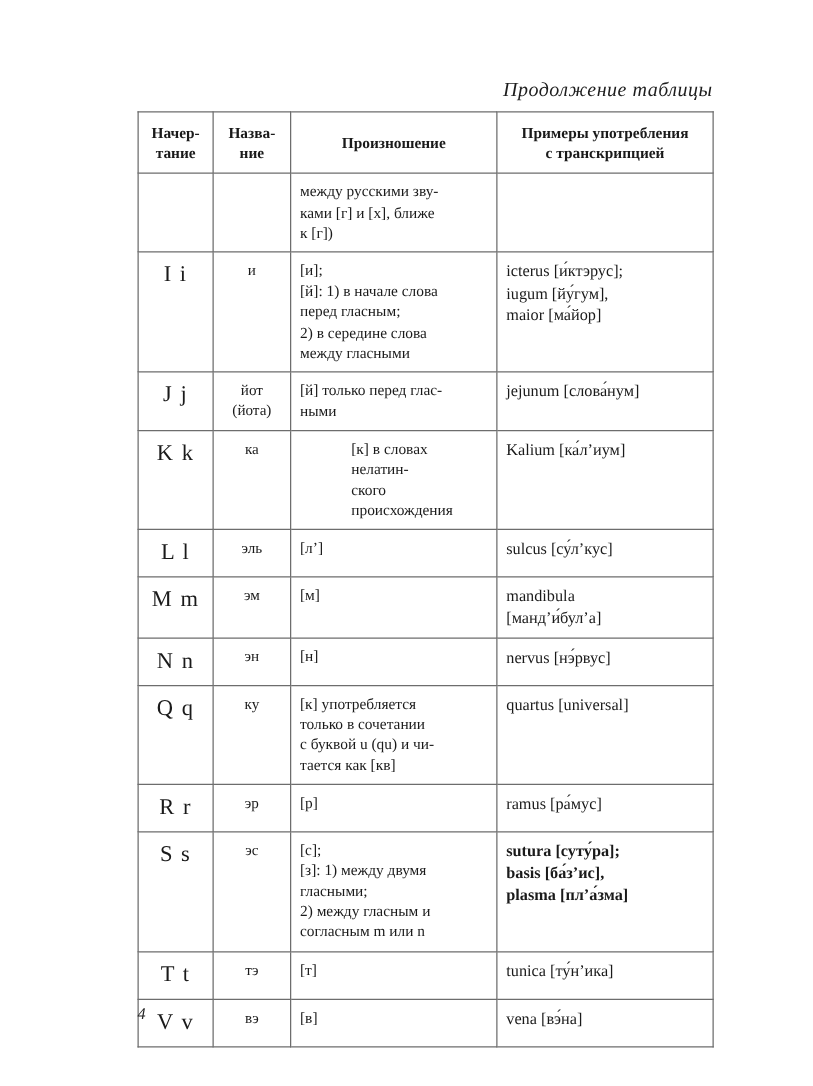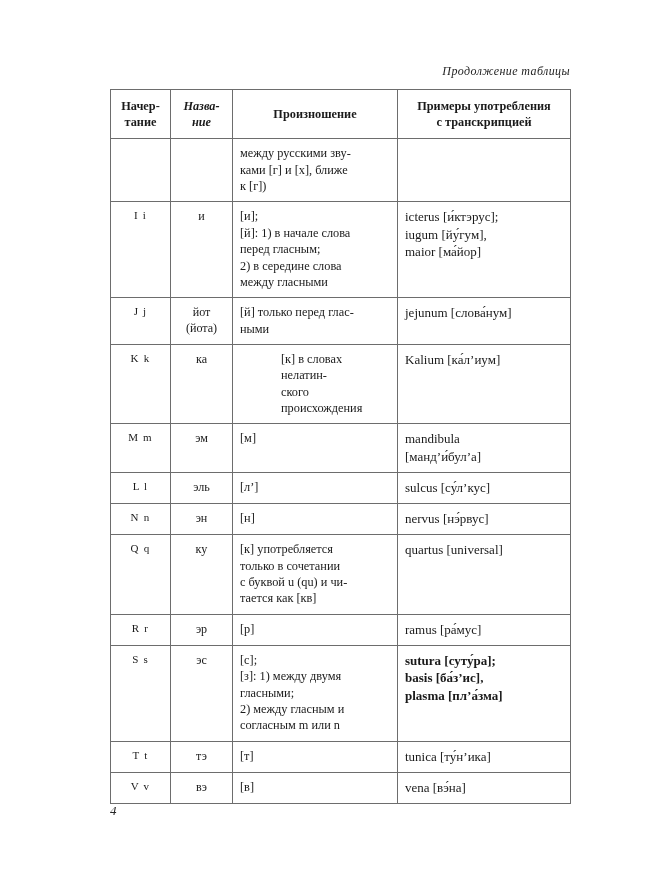--- a/index.html
+++ b/index.html
@@ -21,21 +21,21 @@
     width: 650px;
     height: 869px;
   }
   .running-head {
     position: absolute;
     left: 110px;
     top: 64px;
     width: 460px;
     text-align: right;
     font-style: italic;
-    font-size: 12px;
+    font-size: 16px;
     letter-spacing: 0.4px;
     color: #1d1d1d;
     white-space: nowrap;
   }
   .table-wrap {
     position: absolute;
     left: 110px;
     top: 89px;
     width: 460px;
   }
@@ -64,21 +64,21 @@
   }
   col.c-letter  { width: 60px; }
   col.c-name    { width: 62px; }
   col.c-pron    { width: 165px; }
   col.c-example { width: 173px; }
 
   td.letter {
     text-align: center;
     vertical-align: top;
     letter-spacing: 1.2px;
-    font-size: 11px;
+    font-size: 18px;
     padding-top: 7px;
   }
   td.name {
     text-align: center;
     vertical-align: top;
     font-size: 12.1px;
     padding-top: 7px;
   }
   td.pron, td.example {
     text-align: left;
@@ -107,21 +107,21 @@
       <colgroup>
         <col class="c-letter">
         <col class="c-name">
         <col class="c-pron">
         <col class="c-example">
       </colgroup>
       <thead>
         <tr>
           <th style="white-space: pre-line;">Начер-
 тание</th>
-          <th style="white-space: pre-line; font-style: italic;">Назва-
+          <th style="white-space: pre-line;">Назва-
 ние</th>
           <th>Произношение</th>
           <th style="white-space: pre-line;">Примеры употребления
 с транскрипцией</th>
         </tr>
       </thead>
       <tbody id="table-body">
           <tr>
             <td class="letter"></td>
             <td class="name"></td>
@@ -151,31 +151,31 @@
             <td class="example">jejunum [слова́нум]</td>
           </tr>
           <tr>
             <td class="letter">K k</td>
             <td class="name">ка</td>
             <td class="pron" style="white-space: pre-line; padding-left: 48px;">[к] в словах нелатин-
 ского происхождения</td>
             <td class="example">Kalium [ка́л’иум]</td>
           </tr>
           <tr>
+            <td class="letter">L l</td>
+            <td class="name">эль</td>
+            <td class="pron">[л’]</td>
+            <td class="example">sulcus [су́л’кус]</td>
+          </tr>
+          <tr>
             <td class="letter">M m</td>
             <td class="name">эм</td>
             <td class="pron">[м]</td>
             <td class="example" style="white-space: pre-line;">mandibula
 [манд’и́бул’а]</td>
-          </tr>
-          <tr>
-            <td class="letter">L l</td>
-            <td class="name">эль</td>
-            <td class="pron">[л’]</td>
-            <td class="example">sulcus [су́л’кус]</td>
           </tr>
           <tr>
             <td class="letter">N n</td>
             <td class="name">эн</td>
             <td class="pron">[н]</td>
             <td class="example">nervus [нэ́рвус]</td>
           </tr>
           <tr>
             <td class="letter">Q q</td>
             <td class="name">ку</td>

